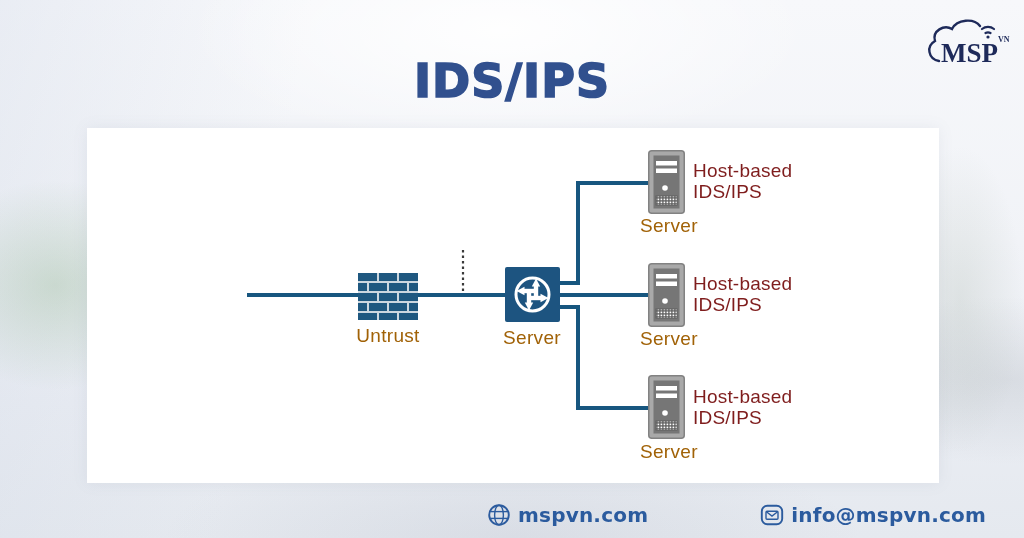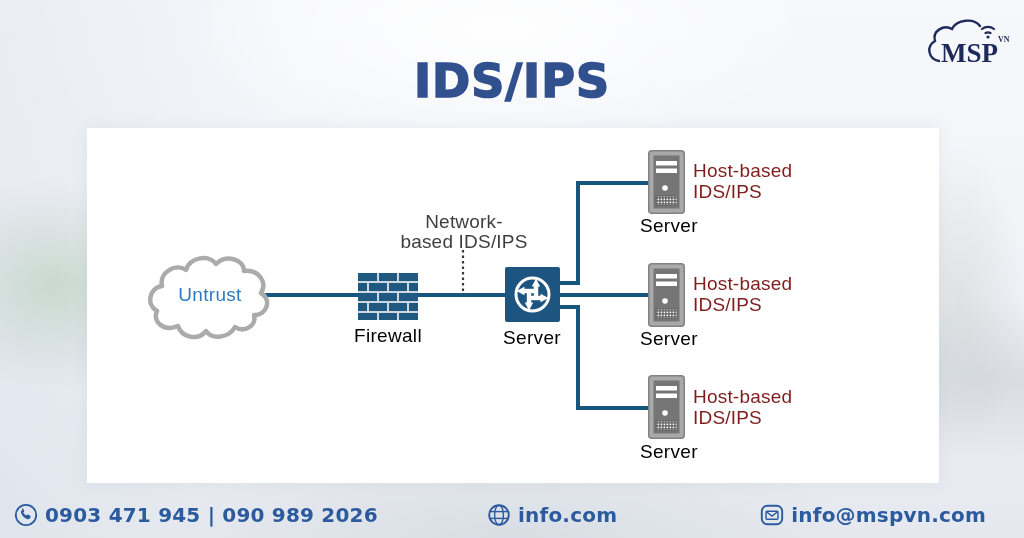--- a/index.html
+++ b/index.html
@@ -31,21 +31,21 @@
   .logo { position:absolute; top:16px; right:12px; width:88px; height:60px; }
 
   .panel {
     position:absolute; left:87px; top:128px; width:852px; height:355px;
     background:#ffffff; box-shadow:0 0 14px rgba(120,130,150,.10);
   }
 
   .wires { position:absolute; left:0; top:0; }
 
   .node-label {
-    position:absolute; color:#000000; font-size:19px; letter-spacing:.3px;
+    position:absolute; color:#a16207; font-size:19px; letter-spacing:.3px;
     white-space:nowrap;
   }
   .centered { text-align:center; }
 
   .cloud-wrap { position:absolute; left:58px; top:122px; width:130px; height:98px; }
   .cloud-wrap svg { position:absolute; inset:0; }
   .cloud-label {
     position:absolute; left:0; right:0; top:34px; text-align:center;
     color:#2e7bc0; font-size:19px; letter-spacing:.3px;
   }
@@ -102,26 +102,20 @@
 
   <svg class="wires" width="852" height="355" viewBox="0 0 852 355">
     <g fill="none" stroke="#17567f" stroke-width="4">
       <path d="M160 167 H561"></path>
       <path d="M473 155 H491 V55 H561"></path>
       <path d="M473 179 H491 V280 H561"></path>
     </g>
     <path d="M376 122 V164" fill="none" stroke="#3a3a3a" stroke-width="2.2" stroke-dasharray="2.5 3"></path>
   </svg>
 
-  <div class="cloud-wrap">
-    <svg width="130" height="98" viewBox="0 0 130 98">
-      <path d="M33 76 C19 82 7 72 12 61 C1 55 4 38 17 36 C14 22 31 13 41 20 C45 7 64 4 71 14 C81 4 99 9 99 21 C113 19 123 32 116 43 C127 50 122 65 109 65 C112 76 99 83 90 77 C84 88 67 90 61 81 C53 91 37 88 33 76 Z" fill="#ffffff" stroke="#ababab" stroke-width="4.5" stroke-linejoin="round"></path>
-    </svg>
-    <div class="cloud-label">Untrust</div>
-  </div>
 
   <div class="firewall-wrap">
     <svg width="60" height="47" viewBox="0 0 60 47">
       <rect x="0" y="0" width="60" height="47" fill="#ccd7e0"></rect>
       <g fill="#1f5880">
         <rect x="0" y="0" width="19" height="8"></rect>
           <rect x="21" y="0" width="18" height="8"></rect>
           <rect x="41" y="0" width="19" height="8"></rect>
         <rect x="0" y="10" width="9" height="8"></rect>
           <rect x="11" y="10" width="18" height="8"></rect>
@@ -133,44 +127,40 @@
         <rect x="0" y="30" width="9" height="8"></rect>
           <rect x="11" y="30" width="18" height="8"></rect>
           <rect x="31" y="30" width="18" height="8"></rect>
           <rect x="51" y="30" width="9" height="8"></rect>
         <rect x="0" y="40" width="19" height="7"></rect>
           <rect x="21" y="40" width="18" height="7"></rect>
           <rect x="41" y="40" width="19" height="7"></rect>
       </g>
     </svg>
   </div>
-  <div class="node-label centered" style="left:251px; top:197px; width:100px;">Firewall</div>
+  <div class="node-label centered" style="left:251px; top:197px; width:100px;">Untrust</div>
 
   <div class="router-wrap">
     <svg width="55" height="55" viewBox="0 0 55 55">
       <rect x="0" y="0" width="55" height="55" rx="2" fill="#1d5480"></rect>
       <circle cx="27.5" cy="27.5" r="16.5" fill="none" stroke="#ffffff" stroke-width="3"></circle>
       <g stroke="#ffffff" stroke-width="4.4" fill="#ffffff">
         <line x1="31" y1="33" x2="31" y2="19"></line>
           <polygon points="31,11.5 26.8,19.5 35.2,19.5" stroke="none"></polygon>
         <line x1="24" y1="22" x2="24" y2="36"></line>
           <polygon points="24,43.5 19.8,35.5 28.2,35.5" stroke="none"></polygon>
         <line x1="22" y1="31" x2="36" y2="31"></line>
           <polygon points="43.5,31 35.5,26.8 35.5,35.2" stroke="none"></polygon>
         <line x1="33" y1="24" x2="19" y2="24"></line>
           <polygon points="11.5,24 19.5,19.8 19.5,28.2" stroke="none"></polygon>
       </g>
     </svg>
   </div>
   <div class="node-label centered" style="left:405px; top:199px; width:80px;">Server</div>
 
-  <div class="netids-label">
-    <div>Network-</div>
-    <div>based IDS/IPS</div>
-  </div>
 
   <div class="server-wrap" style="top:22px;">
     <svg width="37" height="64" viewBox="0 0 37 64">
       <defs>
           <pattern id="vent-a" width="3" height="3" patternUnits="userSpaceOnUse">
         <rect width="3" height="3" fill="#5e5e5e"></rect>
             <rect x="0.55" y="0.55" width="1.7" height="1.7" fill="#ffffff"></rect>
       </pattern>
         </defs>
       <rect x="0.75" y="0.75" width="35.5" height="62.5" rx="3" fill="#a9a9a9" stroke="#828282" stroke-width="1.5"></rect>
@@ -231,38 +221,31 @@
   <div class="node-label" style="left:553px; top:313px;">Server</div>
   <div class="server-annotation" style="top:258px;">
     <div>Host-based</div>
     <div>IDS/IPS</div>
   </div>
 
 </div>
 
 <div class="footer">
 
-  <div class="footer-item f-phone">
-    <svg width="24" height="24" viewBox="0 0 24 24">
-      <circle cx="12" cy="12" r="10.2" fill="none" stroke="#2b5b9e" stroke-width="1.8"></circle>
-      <path d="M8.3 6.9 c-1.1 .4 -1.7 1.7 -1.1 3.3 c.9 2.6 3.1 4.8 5.7 5.7 c1.6 .6 2.9 0 3.3 -1.1 l.3 -1 c.15 -.5 -.1 -1.05 -.6 -1.3 l-1.9 -.85 c-.45 -.2 -.95 -.1 -1.25 .3 l-.5 .6 c-1.1 -.55 -2.5 -1.95 -3.05 -3.05 l.6 -.5 c.4 -.3 .5 -.8 .3 -1.25 l-.85 -1.9 c-.25 -.5 -.8 -.75 -1.3 -.6 z" fill="#2b5b9e"></path>
-    </svg>
-    <span>0903 471 945  | 090 989 2026</span>
-  </div>
 
   <div class="footer-item f-web">
     <svg width="24" height="24" viewBox="0 0 24 24">
       <g fill="none" stroke="#2b5b9e">
         <circle cx="12" cy="12" r="9.8" stroke-width="1.9"></circle>
         <ellipse cx="12" cy="12" rx="4.4" ry="9.8" stroke-width="1.4"></ellipse>
         <line x1="2.5" y1="8.6" x2="21.5" y2="8.6" stroke-width="1.4"></line>
         <line x1="2.5" y1="15.4" x2="21.5" y2="15.4" stroke-width="1.4"></line>
       </g>
     </svg>
-    <span>info.com</span>
+    <span>mspvn.com</span>
   </div>
 
   <div class="footer-item f-email">
     <svg width="24" height="24" viewBox="0 0 24 24">
       <g fill="none" stroke="#2b5b9e">
         <rect x="1.8" y="2.8" width="20.4" height="18.4" rx="5.5" stroke-width="1.9"></rect>
         <rect x="6" y="8.2" width="12" height="8" rx="1" stroke-width="1.4"></rect>
         <path d="M6.4 8.8 L12 13 L17.6 8.8" stroke-width="1.4"></path>
       </g>
     </svg>

